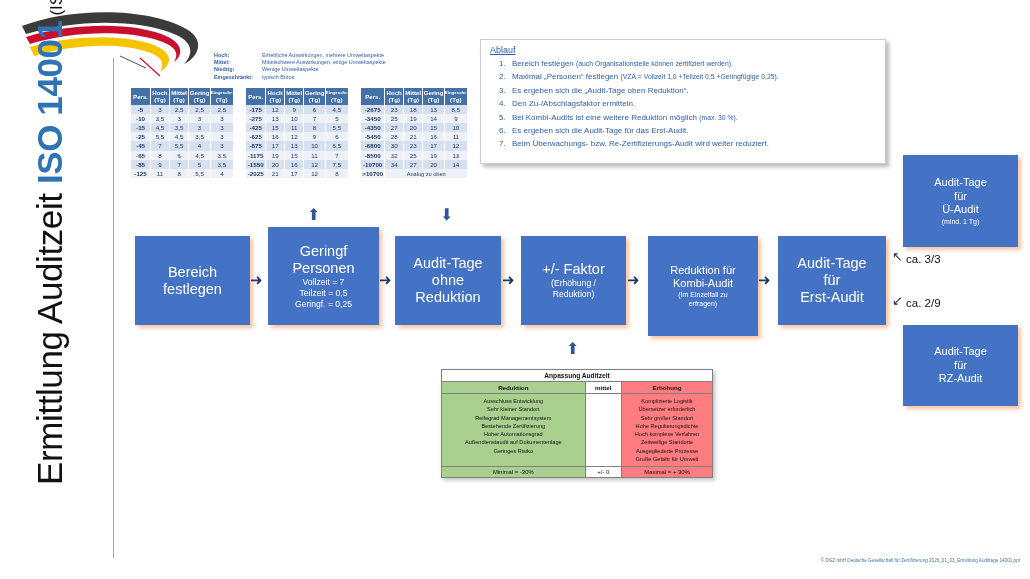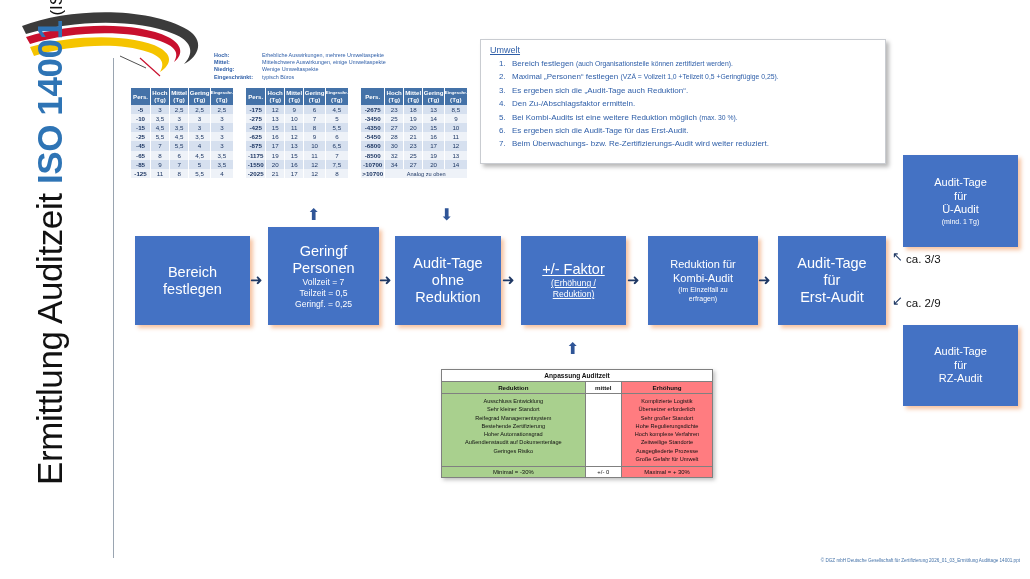--- a/index.html
+++ b/index.html
@@ -374,28 +374,28 @@
         <td>14</td>
       </tr>
       <tr>
         <td class="pers">&gt;10700</td>
         <td class="span" colspan="4">Analog zu oben</td>
       </tr>
     </tbody>
 </table>
 
 <div id="ablauf">
-  <div class="hd">Umwelt</div>
+  <div class="hd">Ablauf</div>
   <ol>
     <li>
       <span>Bereich festlegen </span><span class="sm">(auch Organisationsteile können zertifiziert werden).</span></li>
     <li>
       <span>Maximal „Personen“ festlegen </span><span class="sm">(VZÄ = Vollzeit 1,0 +Teilzeit 0,5 +Geringfügige 0,25).</span></li>
     <li>
-      <span>Es ergeben sich die „Audit-Tage auch Reduktion“.</span><span class="sm"></span></li>
+      <span>Es ergeben sich die „Audit-Tage oben Reduktion“.</span><span class="sm"></span></li>
     <li>
       <span>Den Zu-/Abschlagsfaktor ermitteln.</span><span class="sm"></span></li>
     <li>
       <span>Bei Kombi-Audits ist eine weitere Reduktion möglich </span><span class="sm">(max. 30 %).</span></li>
     <li>
       <span>Es ergeben sich die Audit-Tage für das Erst-Audit.</span><span class="sm"></span></li>
     <li>
       <span>Beim Überwachungs- bzw. Re-Zertifizierungs-Audit wird weiter reduziert.</span><span class="sm"></span></li>
   </ol>
 </div>
@@ -412,27 +412,27 @@
   <div class="sm">Teilzeit = 0,5</div>
   <div class="sm">Geringf. = 0,25</div>
 </div>
 
 <div class="fbox" style="left:395px;top:236px;width:106px;height:89px;">
   <div class="big">Audit-Tage</div>
   <div class="big">ohne</div>
   <div class="big">Reduktion</div>
 </div>
 
-<div class="fbox" style="left:521px;top:236px;width:105px;height:89px;text-decoration:underline;">
+<div class="fbox" style="left:521px;top:236px;width:105px;height:89px;">
   <div class="big">+/- Faktor</div>
   <div class="sm">(Erhöhung /</div>
   <div class="sm">Reduktion)</div>
 </div>
 
-<div class="fbox" style="left:648px;top:236px;width:110px;height:89px;">
+<div class="fbox" style="left:648px;top:236px;width:110px;height:100px;">
   <div class="mid">Reduktion für</div>
   <div class="mid">Kombi-Audit</div>
   <div class="xs">(Im Einzelfall zu</div>
   <div class="xs">erfragen)</div>
 </div>
 
 <div class="fbox" style="left:778px;top:236px;width:108px;height:89px;">
   <div class="big">Audit-Tage</div>
   <div class="big">für</div>
   <div class="big">Erst-Audit</div>

